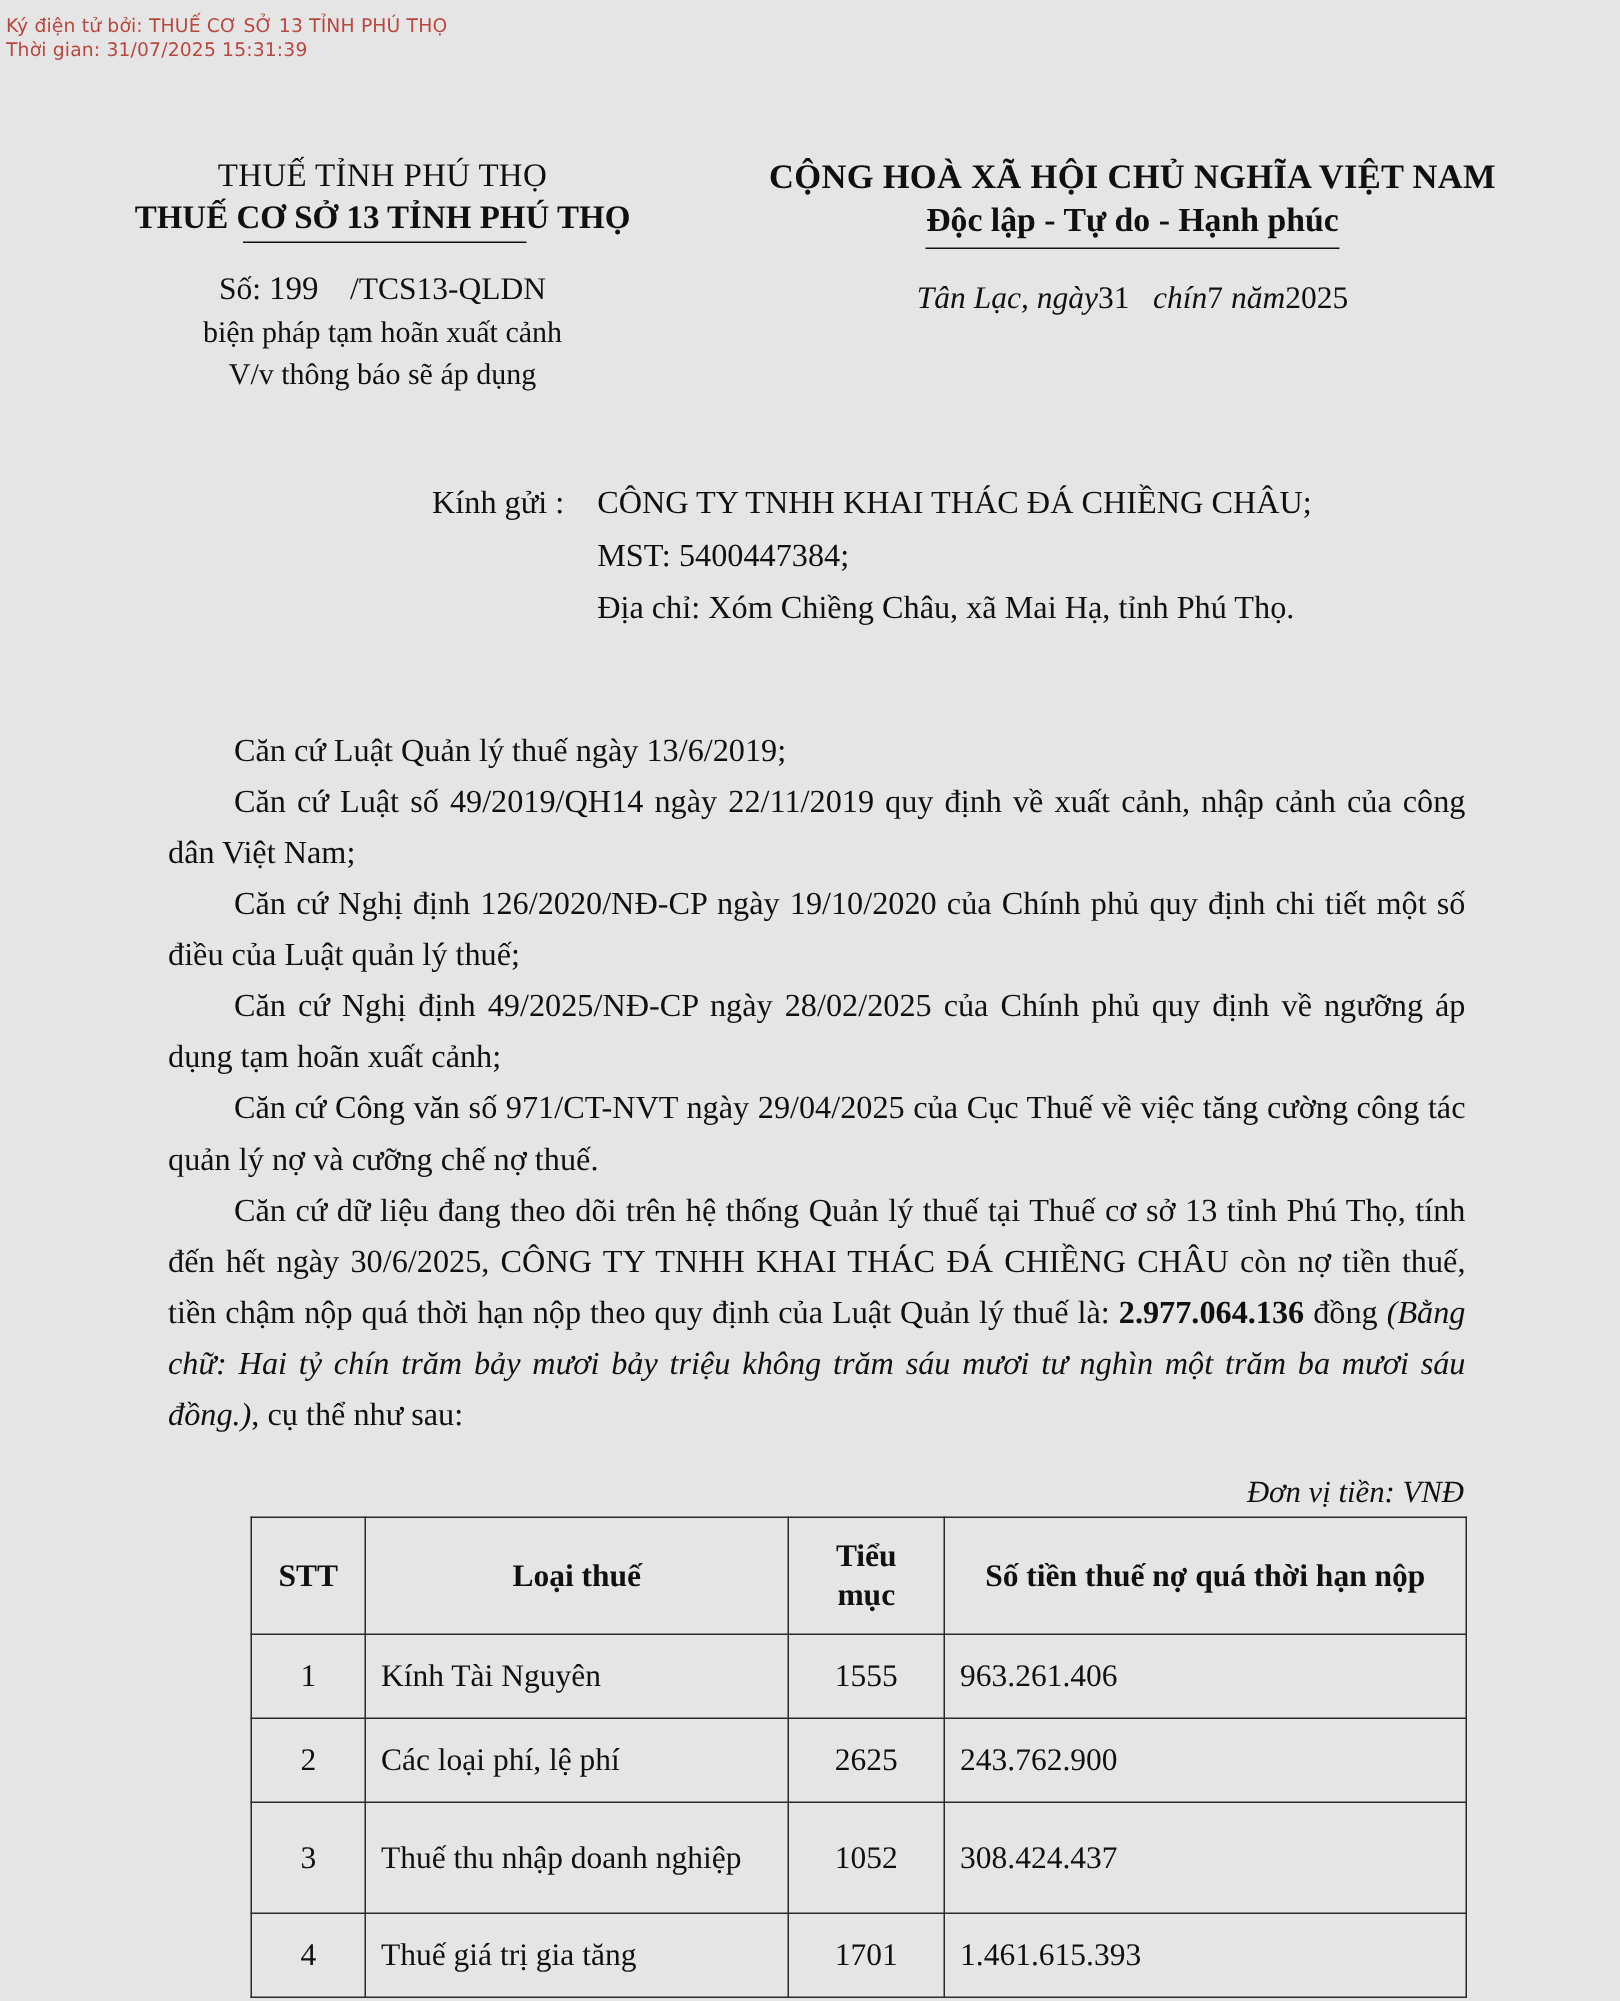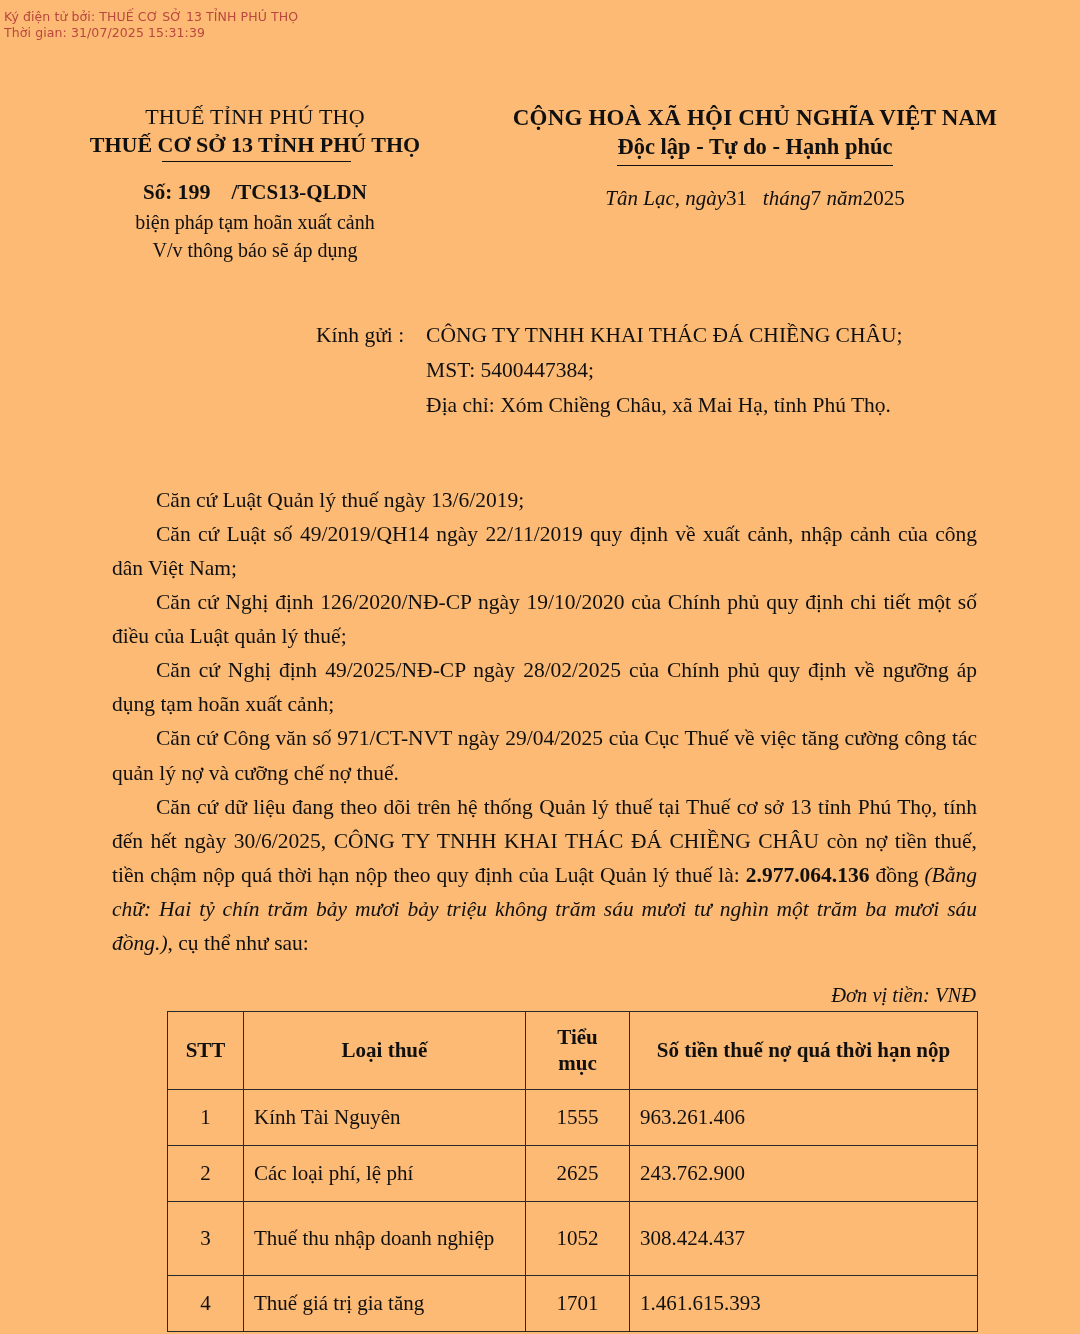--- a/index.html
+++ b/index.html
@@ -5,21 +5,21 @@
 <style>
   html, body {
     margin: 0;
     padding: 0;
     background: #ffffff;
   }
   #page {
     position: relative;
     width: 1080px;
     height: 1334px;
-    background: #fdba74;
+    background: #e5e5e5;
     overflow: hidden;
     font-family: "Liberation Serif", "DejaVu Serif", serif;
     color: #101010;
   }
 
   
   .sig-stamp {
     position: absolute;
     left: 4px;
     top: 9px;
@@ -72,21 +72,20 @@
     left: 22%;
     right: 21%;
     bottom: -1px;
     border-bottom: 1.6px solid #111;
   }
   .doc-no {
     font-size: 21px;
     margin-top: 17px;
     line-height: 1.3;
     white-space: pre;
-    font-weight: bold;
   }
   .doc-no .num { font-size: 22px; }
   .subject {
     font-size: 20px;
     line-height: 1.32;
     margin-top: 2px;
   }
 
   .country {
     font-size: 23px;
@@ -115,21 +114,21 @@
     font-size: 21px;
     font-style: italic;
     margin-top: 21px;
     white-space: pre;
   }
   .place-date .plain { font-style: normal; }
 
   
   .recipient {
     position: absolute;
-    left: 316px;
+    left: 288px;
     top: 318px;
     display: flex;
     align-items: flex-start;
   }
   .recip-label {
     font-size: 21.5px;
     line-height: 1.62;
     white-space: nowrap;
     padding-right: 22px;
   }
@@ -214,21 +213,21 @@
       <div class="org-top">THUẾ TỈNH PHÚ THỌ</div>
       <div><span class="org-main">THUẾ CƠ SỞ 13 TỈNH PHÚ THỌ</span></div>
       <div class="doc-no"><span>Số</span><span>: </span><span class="num">199</span><span>    </span><span>/TCS13-QLDN</span></div>
       <div class="subject">biện pháp tạm hoãn xuất cảnh</div>
       <div class="subject">V/v thông báo sẽ áp dụng</div>
     </div>
 
     <div class="hdr-right">
       <div class="country">CỘNG HOÀ XÃ HỘI CHỦ NGHĨA VIỆT NAM</div>
       <div><span class="motto">Độc lập - Tự do - Hạnh phúc</span></div>
-      <div class="place-date"><span>Tân Lạc, ngày</span><span class="plain">31</span><span>   </span><span>tháng</span><span class="plain">7</span><span> </span><span>năm</span><span class="plain">2025</span></div>
+      <div class="place-date"><span>Tân Lạc, ngày</span><span class="plain">31</span><span>   </span><span>chín</span><span class="plain">7</span><span> </span><span>năm</span><span class="plain">2025</span></div>
     </div>
 
   </div>
 
   <div class="recipient">
     <div class="recip-label">Kính gửi :</div>
     <div class="recip-lines">
       <div>CÔNG TY TNHH KHAI THÁC ĐÁ CHIỀNG CHÂU;</div>
       <div>MST: 5400447384;</div>
       <div>Địa chỉ: Xóm Chiềng Châu, xã Mai Hạ, tỉnh Phú Thọ.</div>

